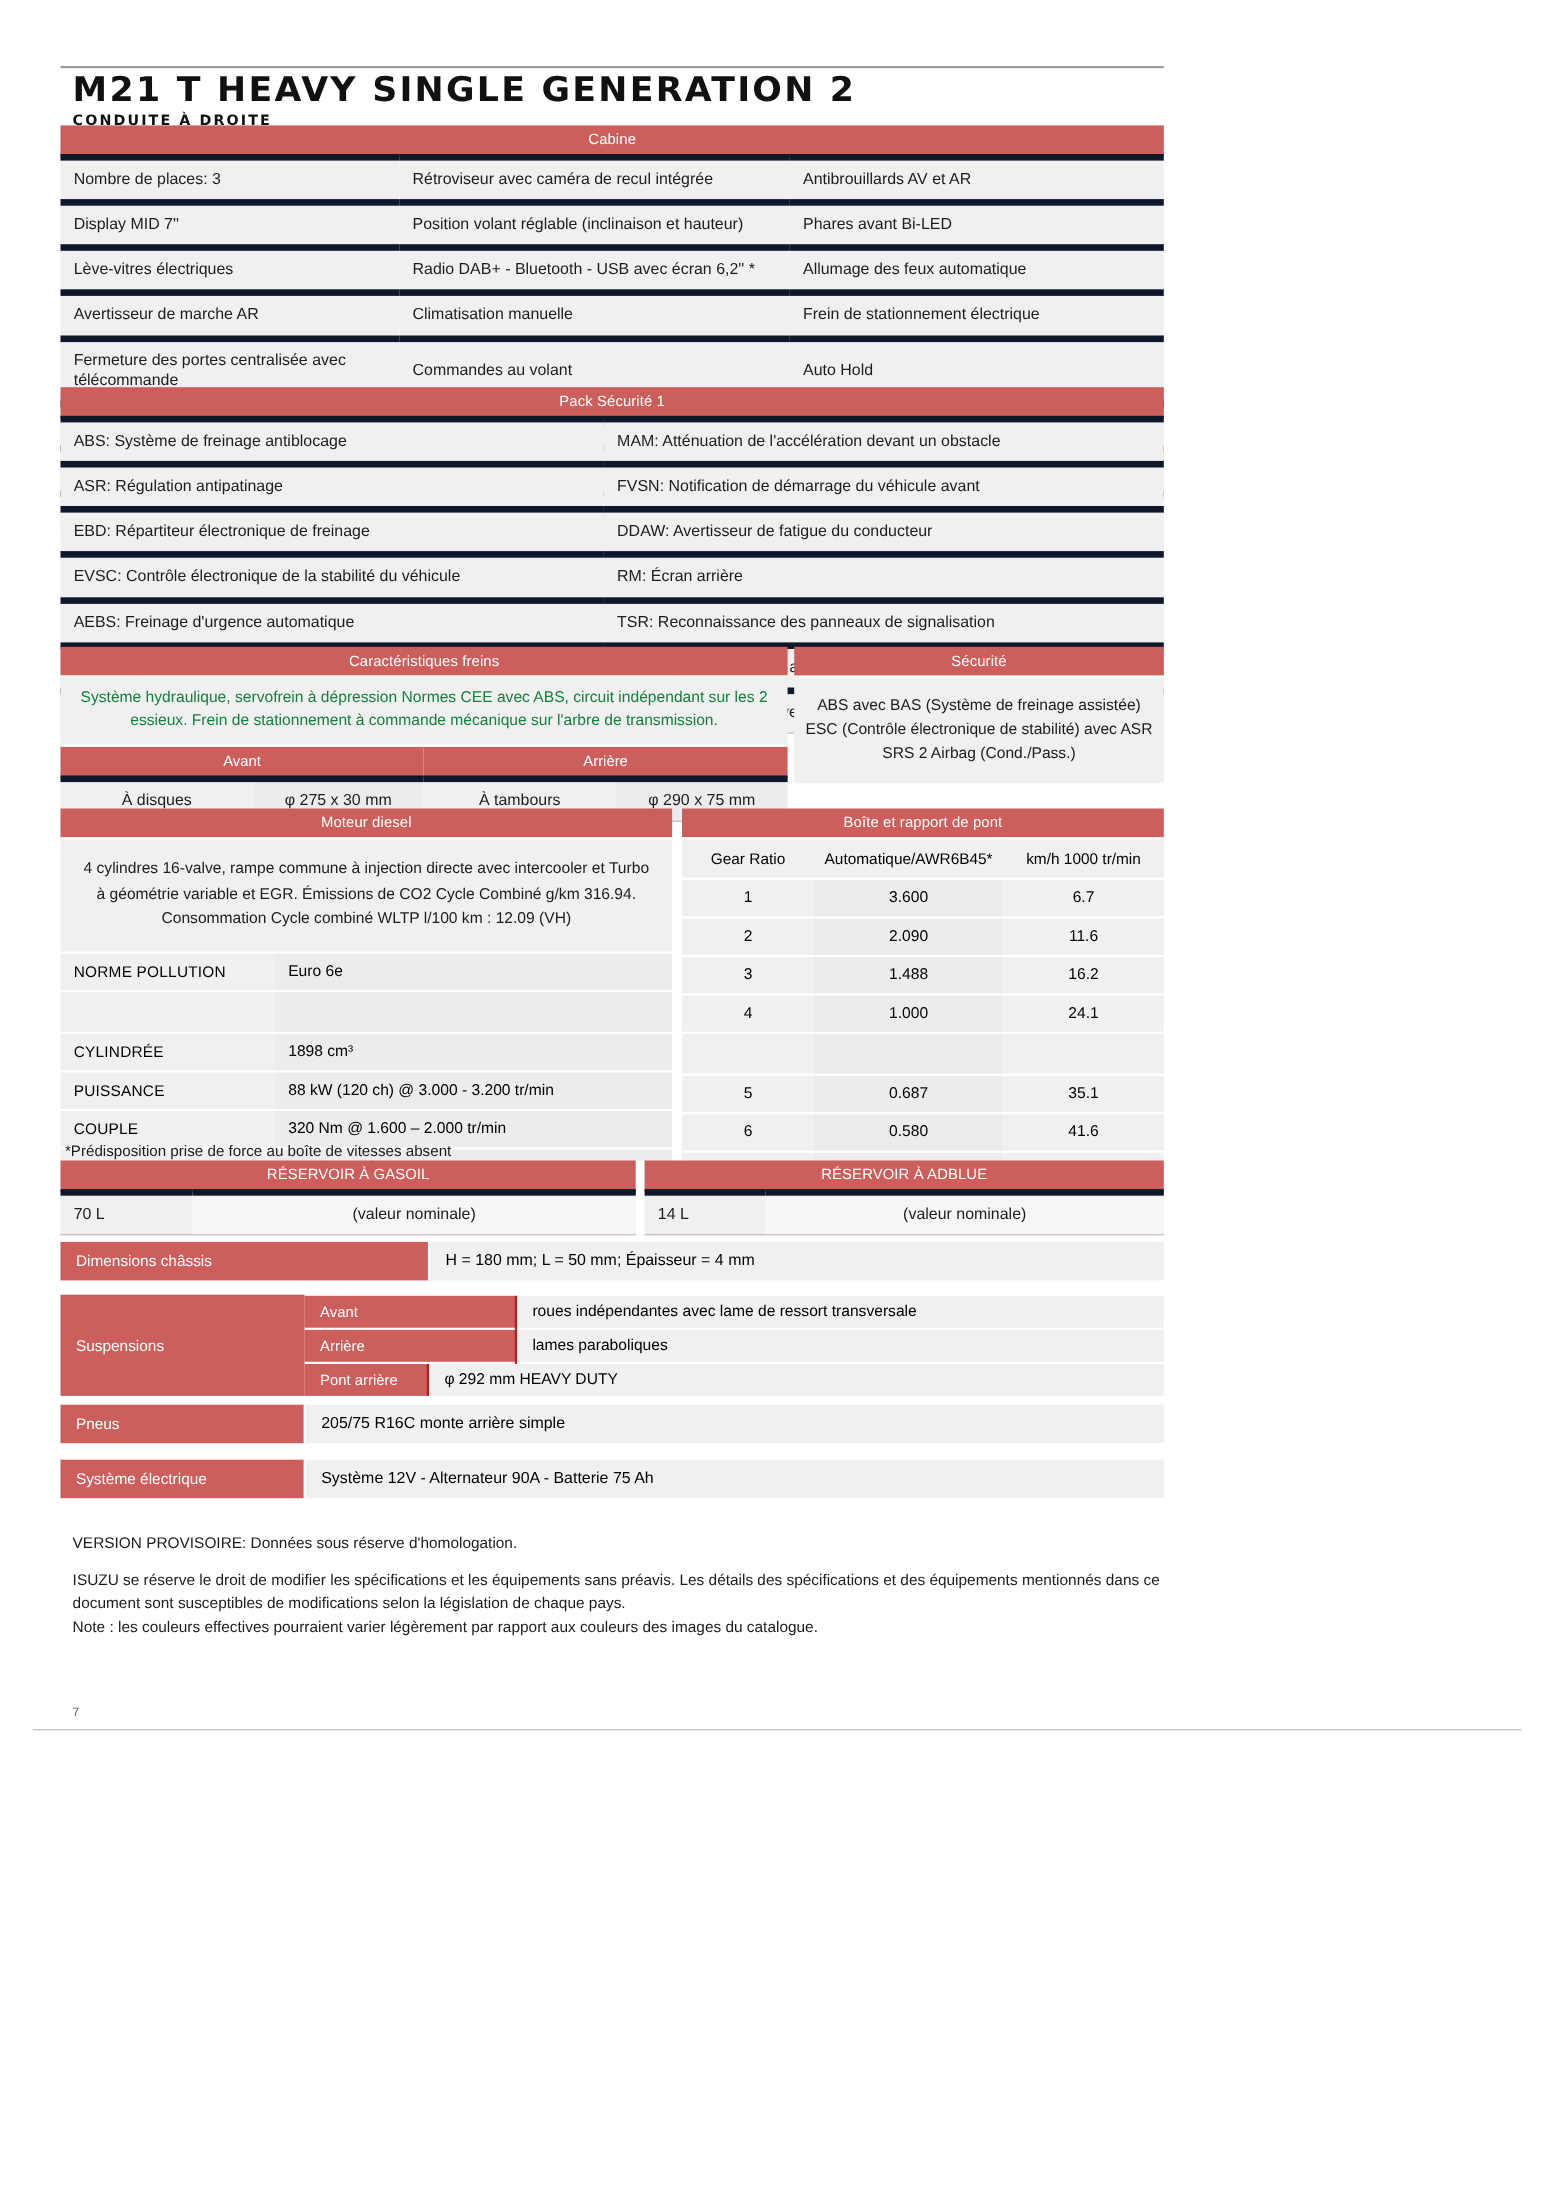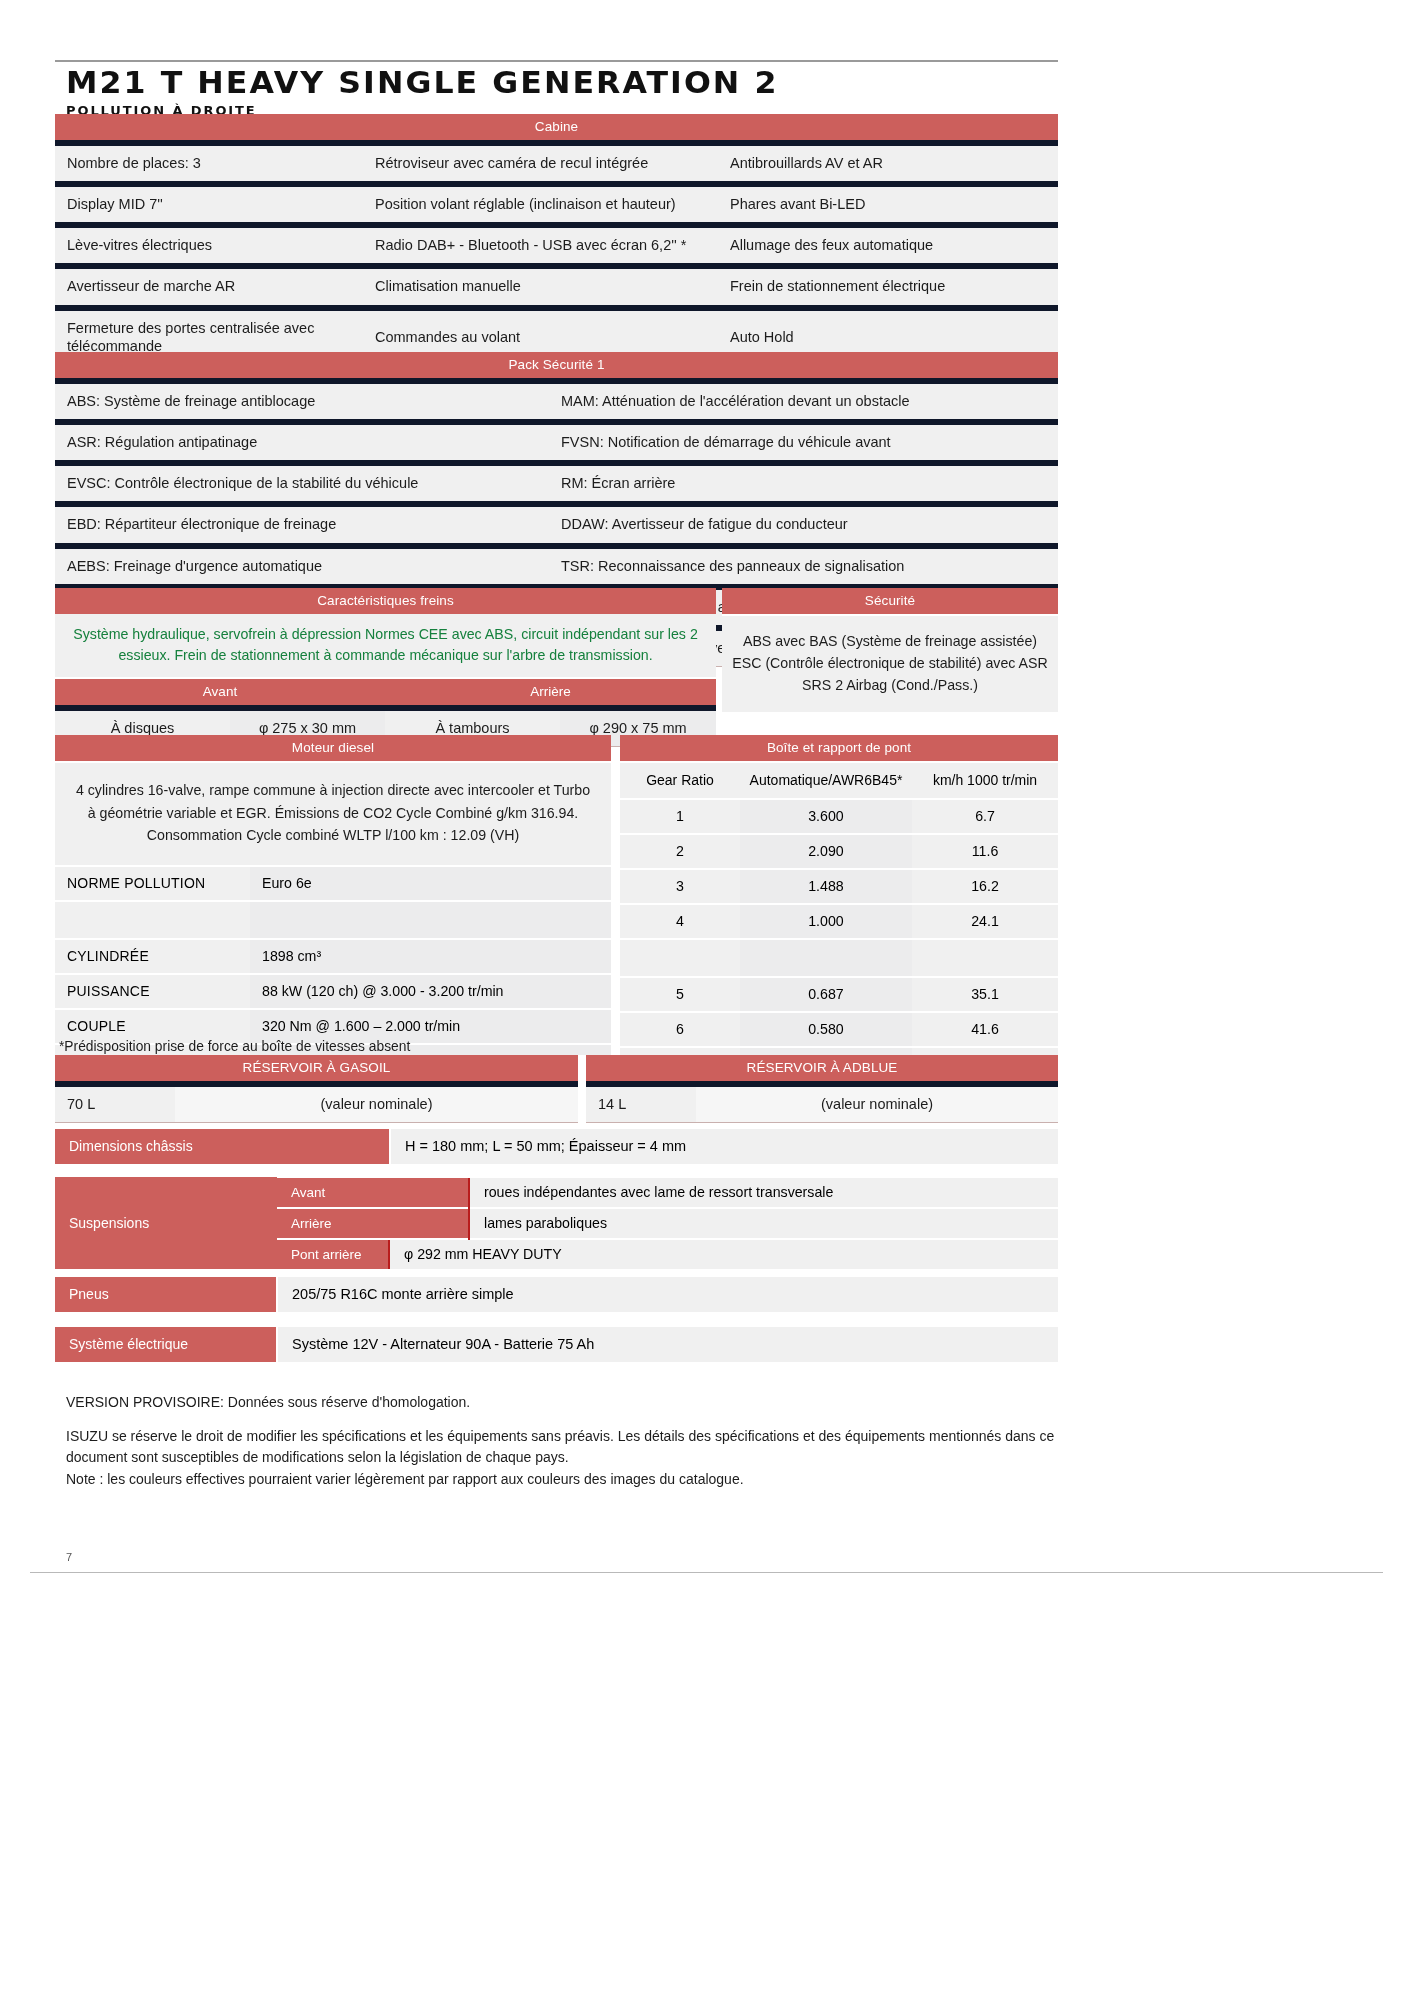--- a/index.html
+++ b/index.html
@@ -281,21 +281,21 @@
 </head>
 <body>
 
 <div class="page">
 
   <div class="top-rule"></div>
   <div class="bottom-rule"></div>
 
   <div class="title-block">
     <div class="doc-title">M21 T HEAVY SINGLE GENERATION 2</div>
-    <div class="doc-subtitle">POLLUTION À DROITE</div>
+    <div class="doc-subtitle">CONDUITE À DROITE</div>
   </div>
 
   <table class="tbl" id="cabine">
     <colgroup>
         <col class="c1">
         <col class="c2">
         <col class="c3">
       </colgroup>
     <tbody>
       <tr>
@@ -353,26 +353,26 @@
       </tr>
       <tr>
         <td class="cell">ABS: Système de freinage antiblocage</td>
         <td class="cell">MAM: Atténuation de l'accélération devant un obstacle</td>
       </tr>
       <tr>
         <td class="cell">ASR: Régulation antipatinage</td>
         <td class="cell">FVSN: Notification de démarrage du véhicule avant</td>
       </tr>
       <tr>
+        <td class="cell">EBD: Répartiteur électronique de freinage</td>
+        <td class="cell">DDAW: Avertisseur de fatigue du conducteur</td>
+      </tr>
+      <tr>
         <td class="cell">EVSC: Contrôle électronique de la stabilité du véhicule</td>
         <td class="cell">RM: Écran arrière</td>
-      </tr>
-      <tr>
-        <td class="cell">EBD: Répartiteur électronique de freinage</td>
-        <td class="cell">DDAW: Avertisseur de fatigue du conducteur</td>
       </tr>
       <tr>
         <td class="cell">AEBS: Freinage d'urgence automatique</td>
         <td class="cell">TSR: Reconnaissance des panneaux de signalisation</td>
       </tr>
       <tr>
         <td class="cell">LDWS: Système d'avertissement de franchissement de ligne</td>
         <td class="cell">MOIS: Système d'alerte aux intersections</td>
       </tr>
       <tr>

